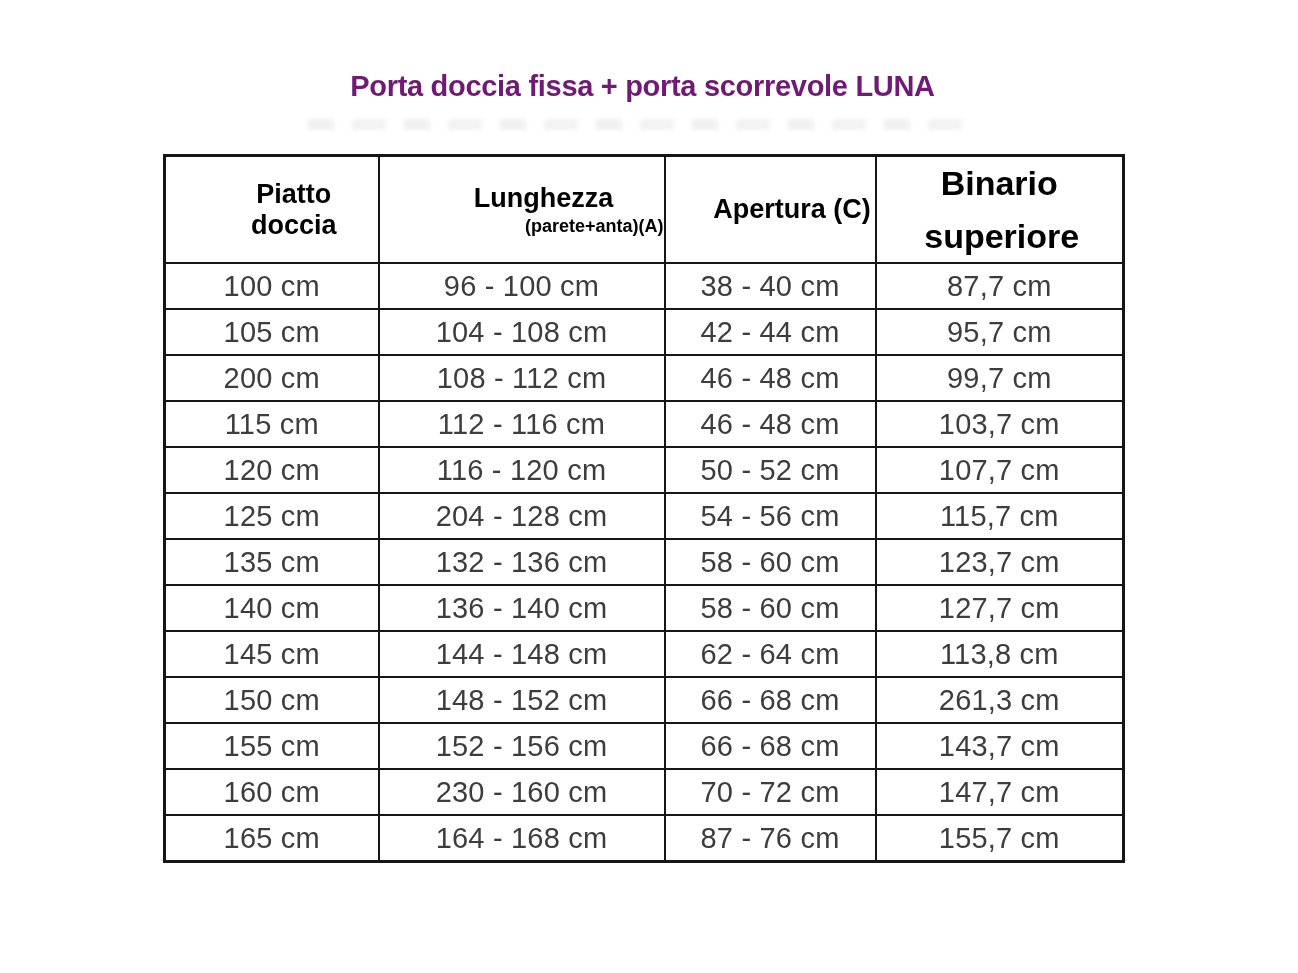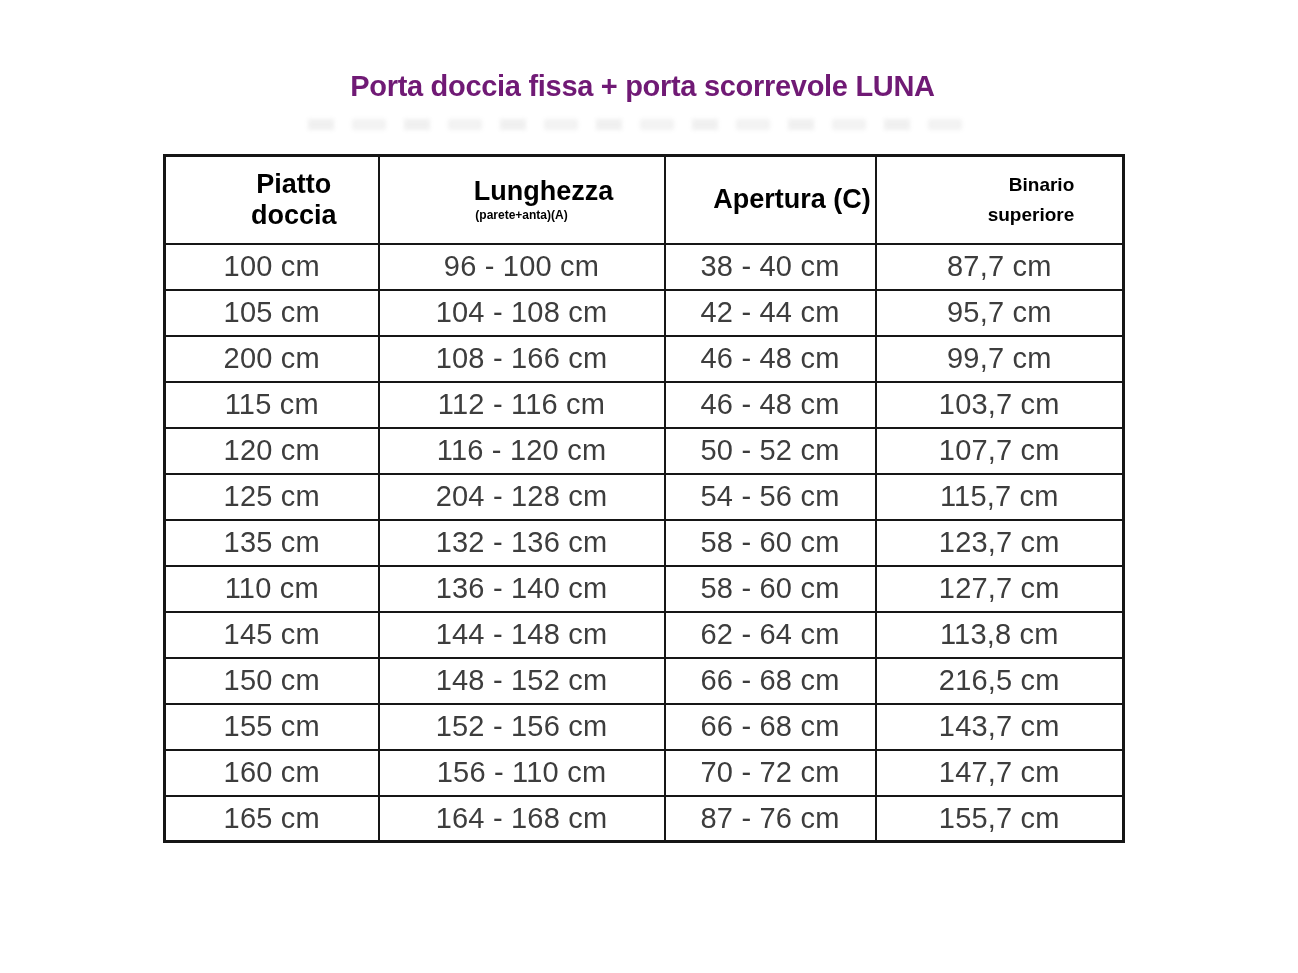--- a/index.html
+++ b/index.html
@@ -76,30 +76,30 @@
     font-size: 26px;
     line-height: 1.15;
   }
   .spec-table th .hdr-main {
     display: block;
     font-size: 27px;
     padding-left: 44px;
   }
   .spec-table th .hdr-sub {
     display: block;
-    font-size: 12px;
+    font-size: 18px;
     font-weight: bold;
     margin-top: 2px;
+    text-align: right;
   }
   .spec-table th .hdr-wrap {
     display: inline-block;
     width: 150px;
-    font-size: 19px;
+    font-size: 34px;
     line-height: 1.55;
-    text-align: right;
   }
   .spec-table td {
     font-size: 29px;
     font-weight: 400;
     color: #3d3d3d;
     letter-spacing: 0.2px;
   }
 
   col.c1 { width: 214px; }
   col.c2 { width: 286px; }
@@ -145,21 +145,21 @@
         <td>87,7 cm</td>
       </tr>
       <tr>
         <td>105 cm</td>
         <td>104 - 108 cm</td>
         <td>42 - 44 cm</td>
         <td>95,7 cm</td>
       </tr>
       <tr>
         <td>200 cm</td>
-        <td>108 - 166 cm</td>
+        <td>108 - 112 cm</td>
         <td>46 - 48 cm</td>
         <td>99,7 cm</td>
       </tr>
       <tr>
         <td>115 cm</td>
         <td>112 - 116 cm</td>
         <td>46 - 48 cm</td>
         <td>103,7 cm</td>
       </tr>
       <tr>
@@ -174,46 +174,46 @@
         <td>54 - 56 cm</td>
         <td>115,7 cm</td>
       </tr>
       <tr>
         <td>135 cm</td>
         <td>132 - 136 cm</td>
         <td>58 - 60 cm</td>
         <td>123,7 cm</td>
       </tr>
       <tr>
-        <td>110 cm</td>
+        <td>140 cm</td>
         <td>136 - 140 cm</td>
         <td>58 - 60 cm</td>
         <td>127,7 cm</td>
       </tr>
       <tr>
         <td>145 cm</td>
         <td>144 - 148 cm</td>
         <td>62 - 64 cm</td>
         <td>113,8 cm</td>
       </tr>
       <tr>
         <td>150 cm</td>
         <td>148 - 152 cm</td>
         <td>66 - 68 cm</td>
-        <td>216,5 cm</td>
+        <td>261,3 cm</td>
       </tr>
       <tr>
         <td>155 cm</td>
         <td>152 - 156 cm</td>
         <td>66 - 68 cm</td>
         <td>143,7 cm</td>
       </tr>
       <tr>
         <td>160 cm</td>
-        <td>156 - 110 cm</td>
+        <td>230 - 160 cm</td>
         <td>70 - 72 cm</td>
         <td>147,7 cm</td>
       </tr>
       <tr>
         <td>165 cm</td>
         <td>164 - 168 cm</td>
         <td>87 - 76 cm</td>
         <td>155,7 cm</td>
       </tr>
     </tbody>

